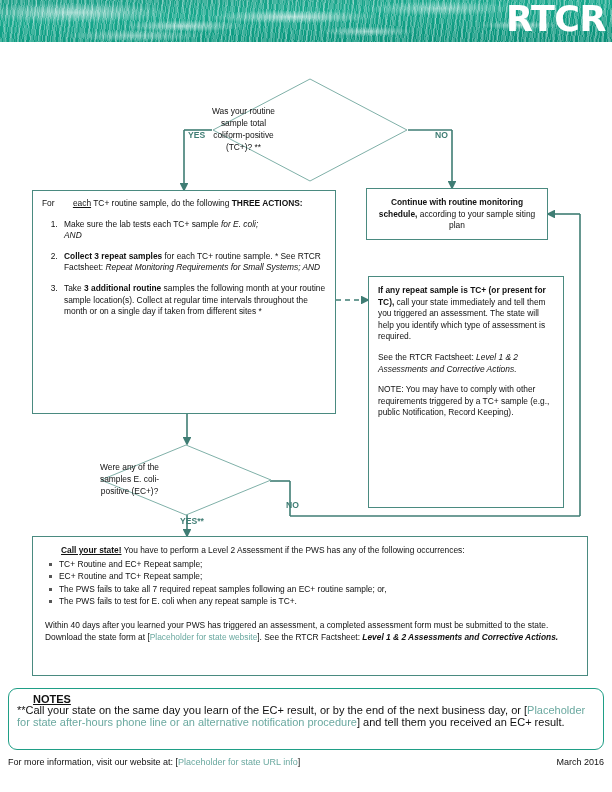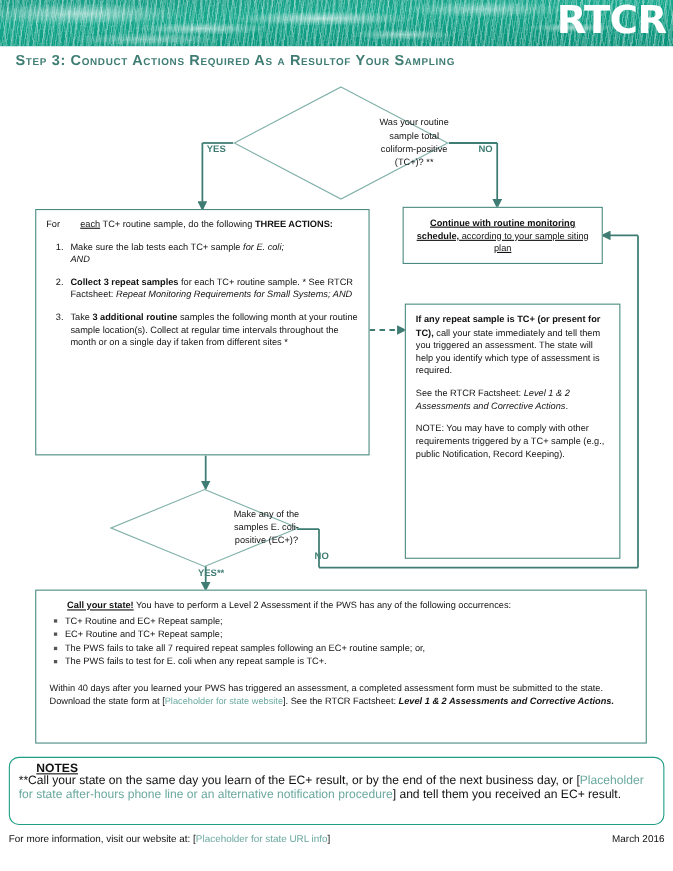--- a/index.html
+++ b/index.html
@@ -52,21 +52,21 @@
   .box{
     position:absolute;border:1px solid #4a8a80;background:#fff;
     box-sizing:border-box;font-size:8.4px;line-height:11.6px;color:#111;
   }
   .box .inner{padding:7px 9px;}
 
   .diamond-wrap{position:absolute;}
   .diamond-wrap svg{position:absolute;left:0;top:0;}
   .diamond-text{
     position:absolute;left:0;top:0;width:100%;height:100%;
-    display:flex;align-items:center;justify-content:flex-end;text-align:center;
+    display:flex;align-items:center;justify-content:flex-start;text-align:center;
     font-size:8.4px;line-height:11.8px;color:#111;
   }
 
   .lbl{
     position:absolute;color:#3f7d74;font-size:8.6px;font-weight:bold;
     font-family:"Liberation Sans",sans-serif;white-space:nowrap;
   }
 
   svg.conn{position:absolute;left:0;top:0;width:612px;height:792px;pointer-events:none;}
 
@@ -103,21 +103,20 @@
 </style>
 </head>
 <body>
 
 <div class="page">
 
   <div class="banner">
     <div class="wavefleck"></div>
     <div class="rtcr">RTCR</div>
   </div>
-  <div class="step-title">Step 3: Conduct Actions Required As a Resultof  Your Sampling</div>
 
   <svg class="conn" viewBox="0 0 612 792">
     <defs>
       <marker id="ah" viewBox="0 0 10 10" refX="8" refY="5" markerWidth="5.5" markerHeight="5.5" orient="auto-start-reverse">
         <path d="M0,0 L10,5 L0,10 z" fill="#3f7d74"></path>
       </marker>
     </defs>
     <g stroke="#3f7d74" stroke-width="1.6" fill="none">
 
       <path d="M184,130 L184,190" marker-end="url(#ah)"></path>
@@ -171,21 +170,21 @@
           <b>Collect 3 repeat samples</b><span> for each TC+ routine sample. * See RTCR Factsheet: </span><i>Repeat Monitoring Requirements for Small Systems; AND</i>
         </li>
         <li>
           <span>Take </span><b>3 additional routine</b><span> samples the following month at your routine sample location(s).  Collect at regular time intervals throughout the month or on a single day if taken from different sites  *</span>
         </li>
       </ol>
     </div>
   </div>
 
   <div class="box" style="left:366px;top:188px;width:182px;height:52px;text-align:center;">
-    <div class="inner" style="padding:8px 10px;text-decoration:underline;">
+    <div class="inner" style="padding:8px 10px;">
       <b>Continue with routine monitoring schedule,</b><span> according to your sample siting plan</span>
     </div>
   </div>
 
   <div class="box" style="left:368px;top:276px;width:196px;height:232px;">
     <div class="inner" style="padding:8px 9px;">
       <div class="para">
         <b>If any repeat sample is  TC+ (or present for TC),</b><span>  call your state immediately and tell them you triggered an assessment. The state will help you identify which type of assessment is required.</span>
       </div>
       <div class="para">
@@ -194,21 +193,21 @@
       <div class="para">NOTE: You may have to comply with other requirements triggered by a TC+ sample (e.g., public Notification, Record Keeping).</div>
     </div>
   </div>
 
   <div class="diamond-wrap" style="left:100px;top:444px;width:172px;height:72px;">
     <svg width="172" height="72">
       <polygon points="86,1 171,36 86,71 1,36" fill="#ffffff" stroke="#7fb0a8" stroke-width="1"></polygon>
     </svg>
     <div class="diamond-text">
       <div>
-        <div>Make any of the</div>
+        <div>Were any of the</div>
         <div>samples E. coli-</div>
         <div>positive (EC+)?</div>
       </div>
     </div>
   </div>
   <div class="lbl" style="left:180px;top:516px;">YES**</div>
   <div class="lbl" style="left:286px;top:500px;">NO</div>
 
   <div class="box" style="left:32px;top:536px;width:556px;height:140px;">
     <div class="inner" style="padding:8px 12px;">

